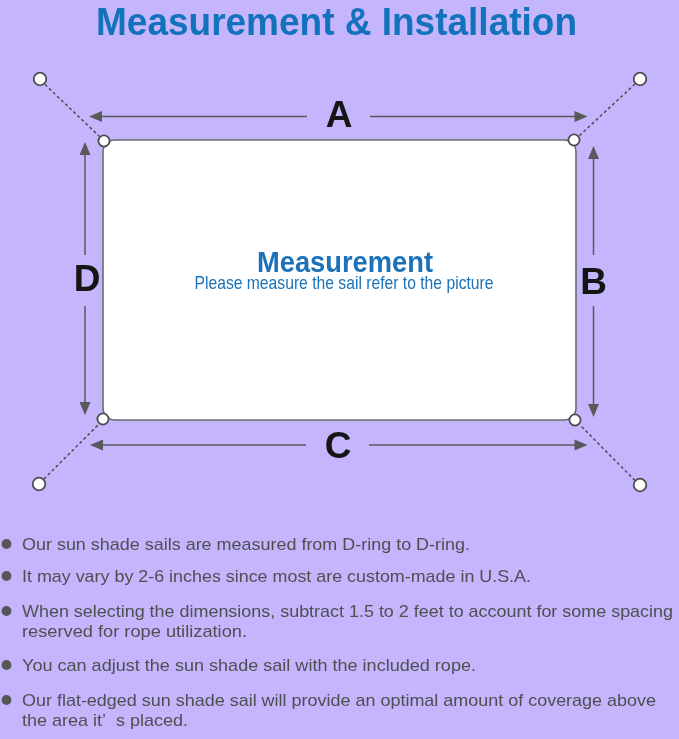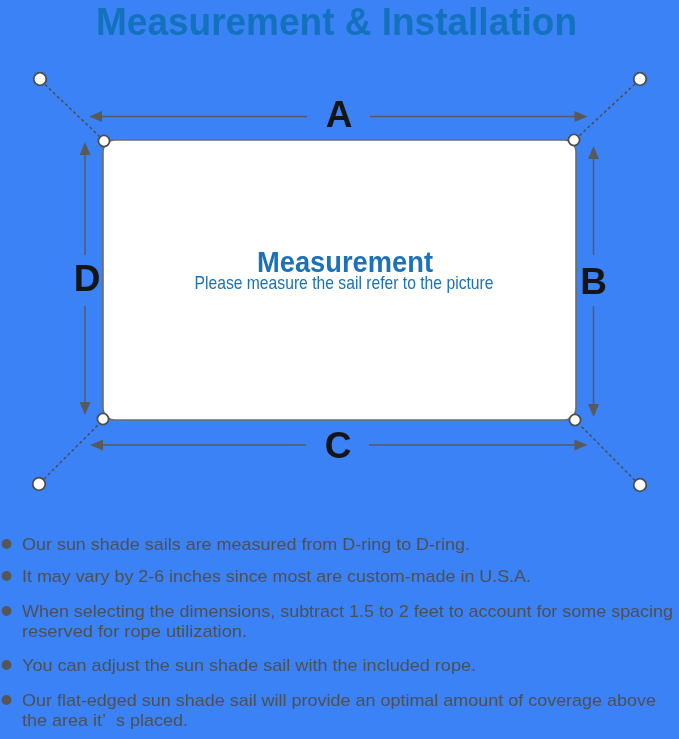--- a/index.html
+++ b/index.html
@@ -1,16 +1,16 @@
 <!DOCTYPE html>
 <html><head>
 <meta charset="utf-8">
 <style>
   html,body{margin:0;padding:0;background:#ffffff;}
-  #page{position:relative;width:679px;height:739px;background:#3b82f6;overflow:hidden;
+  #page{position:relative;width:679px;height:739px;background:#c4b5fd;overflow:hidden;
         font-family:"Liberation Sans",sans-serif;}
   svg{position:absolute;left:0;top:0;}
   text{font-family:"Liberation Sans",sans-serif;}
 </style>
 </head>
 <body>
 <div id="page">
 <svg width="679" height="739" viewBox="0 0 679 739">
 
   <text x="336.5" y="34.5" text-anchor="middle" font-size="39" font-weight="bold" fill="#1272bb" textLength="481" lengthAdjust="spacingAndGlyphs">Measurement &amp; Installation</text>

